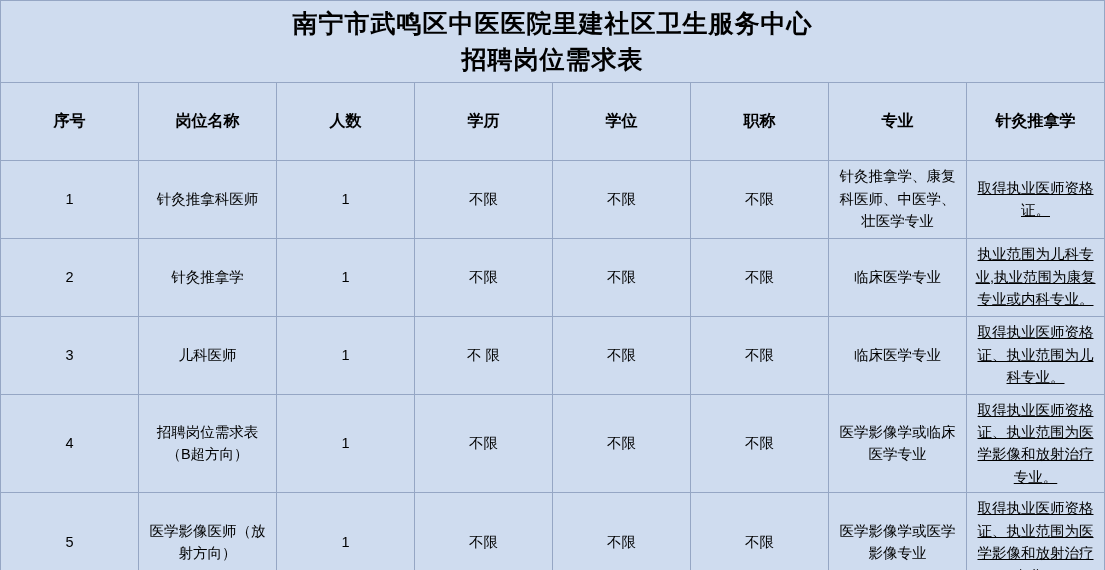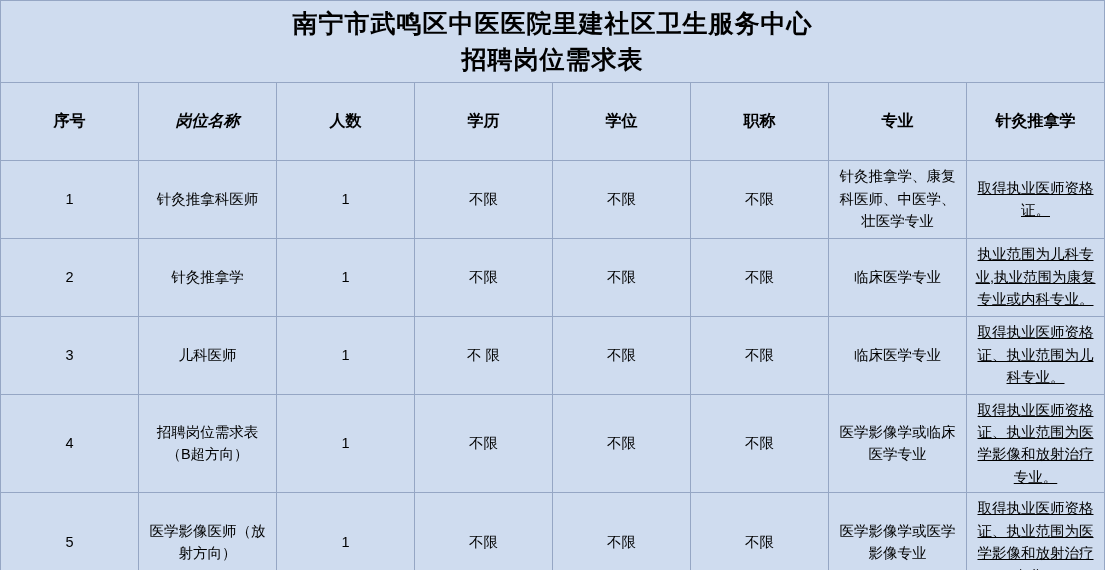--- a/index.html
+++ b/index.html
@@ -55,21 +55,21 @@
   }
   td.col-idx { width: 54px; }
   td.col-post { width: 120px; }
   td.col-num { width: 58px; }
   td.col-edu { width: 110px; }
   td.col-deg { width: 110px; }
   td.col-title { width: 94px; }
   td.col-major { width: 220px; }
   td.col-other { width: 337px; text-decoration: underline; }
   th.col-idx { width: 54px; }
-  th.col-post { width: 120px; font-style: italic; }
+  th.col-post { width: 120px; }
   th.col-num { width: 58px; }
   th.col-edu { width: 110px; }
   th.col-deg { width: 110px; }
   th.col-title { width: 94px; }
   th.col-major { width: 220px; }
   th.col-other { width: 337px; }
 </style>
 </head>
 <body>
 

